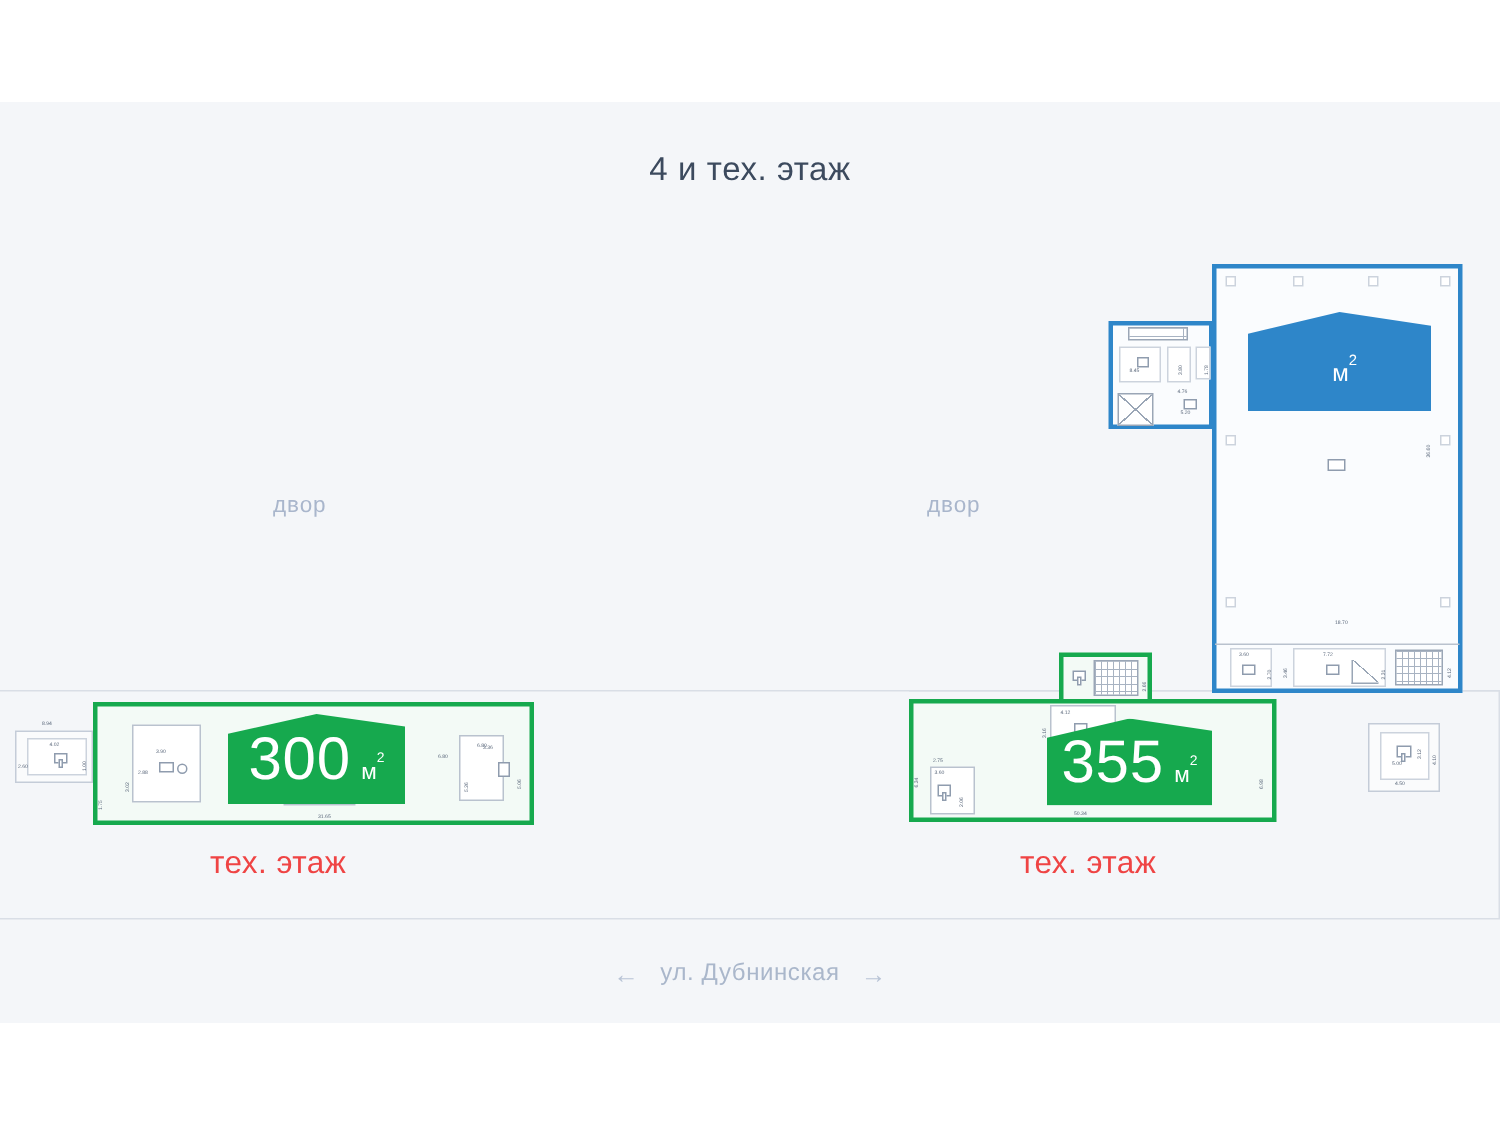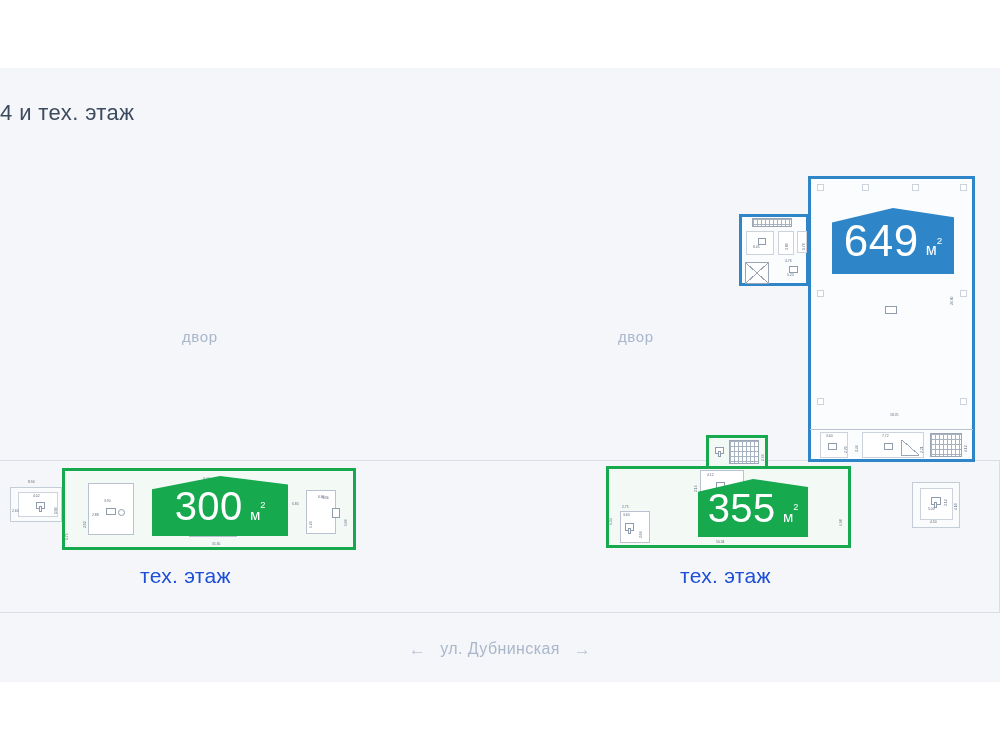--- a/index.html
+++ b/index.html
@@ -22,21 +22,21 @@
     top: 68px;
     width: 1000px;
     height: 614px;
     background: #f4f6f9;
   }
   .plan-title {
     position: absolute;
     left: 0;
     top: 100px;
     width: 1000px;
-    text-align: left;
+    text-align: center;
     font-size: 22px;
     letter-spacing: 0.4px;
     color: #3c4a5e;
   }
   
   .hline {
     position: absolute;
     background: #d9dee6;
     height: 1px;
   }
@@ -50,21 +50,21 @@
     position: absolute;
     font-size: 15px;
     color: #a9b6cc;
     letter-spacing: 0.6px;
     white-space: nowrap;
   }
   
   .floor-caption {
     position: absolute;
     font-size: 21px;
-    color: #1d4ed8;
+    color: #ef4444;
     letter-spacing: 0.3px;
     white-space: nowrap;
   }
   
   .street {
     position: absolute;
     left: 0;
     top: 640px;
     width: 1000px;
     display: flex;
@@ -221,21 +221,21 @@
   <div class="dim" style="left:163px; top:505px;">2.01</div>
 
   <div class="room" style="left:306px; top:490px; width:30px; height:44px;"></div>
   <div class="dim" style="left:322px; top:497px;">3.36</div>
   <div class="dim" style="left:318px; top:496px;">6.80</div>
   <div class="fix" style="left:332px; top:508px; width:6px; height:8px;"></div>
   <div class="dim v" style="left:310px; top:528px;">5.26</div>
   <div class="dim v" style="left:345px; top:526px;">5.06</div>
   <div class="dim" style="left:292px; top:503px;">6.80</div>
 
-  <div class="badge green" style="left:152px; top:476px; width:136px; height:60px;">
+  <div class="badge green" style="left:152px; top:476px; width:118px; height:60px;">
     <span class="num">300</span>
     <span class="unit"><span>м</span><sup>2</sup></span>
   </div>
 
   <div class="bldg green" style="left:706px; top:435px; width:62px; height:36px;"></div>
   <div class="stairs" style="left:729px; top:440px; width:30px; height:24px;"></div>
   <div class="fix" style="left:715px; top:447px; width:7px; height:5px;"></div>
   <div class="fix" style="left:718px; top:451px; width:1px; height:4px;"></div>
   <div class="dim v" style="left:762px; top:461px;">2.66</div>
 
@@ -309,21 +309,20 @@
   <div class="dim v" style="left:856px; top:452px;">3.46</div>
   <div class="room light" style="left:862px; top:432px; width:62px; height:26px;"></div>
   <div class="dim" style="left:882px; top:435px;">7.72</div>
   <div class="fix" style="left:884px; top:443px; width:7px; height:5px;"></div>
   <div class="swing" style="left:901px; top:440px; width:18px; height:16px;"></div>
   <div class="dim v" style="left:921px; top:453px;">2.31</div>
   <div class="stairs" style="left:930px; top:433px; width:32px; height:24px;"></div>
   <div class="dim v" style="left:965px; top:452px;">4.12</div>
 
   <div class="badge blue big" style="left:832px; top:208px; width:122px; height:66px;">
-    <span class="num">649</span>
     <span class="unit"><span>м</span><sup>2</sup></span>
   </div>
 
   <div class="street">
     <span class="arrow">←</span>
     <span>ул. Дубнинская</span>
     <span class="arrow">→</span>
   </div>
 
 </div>

